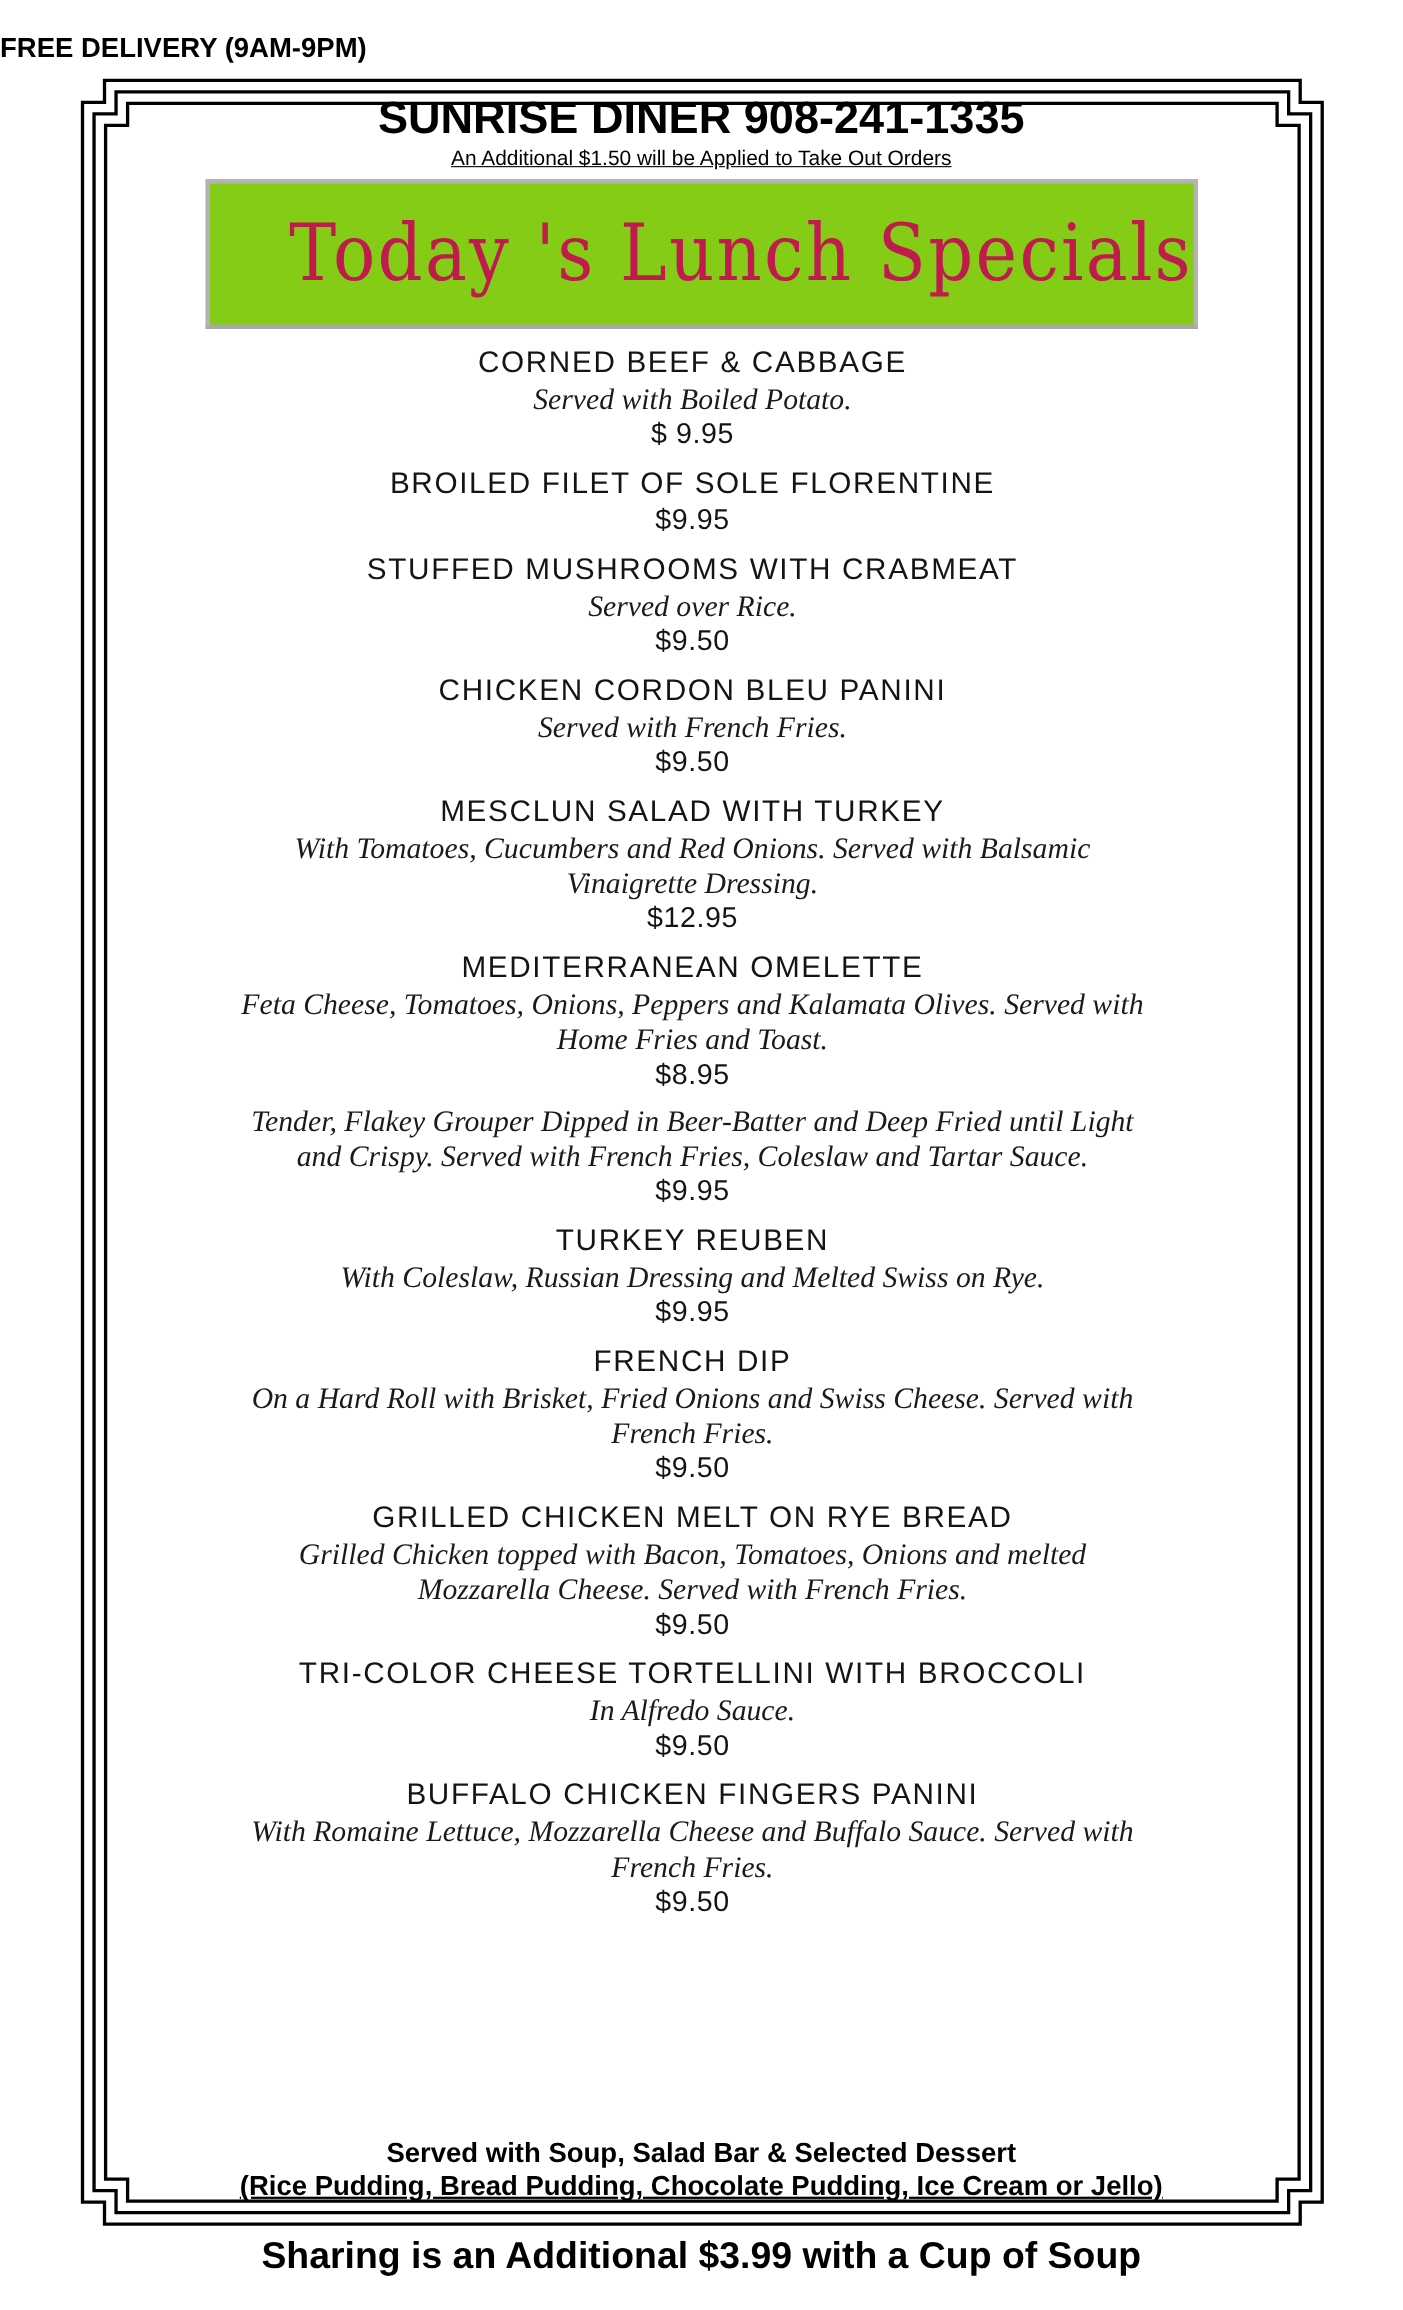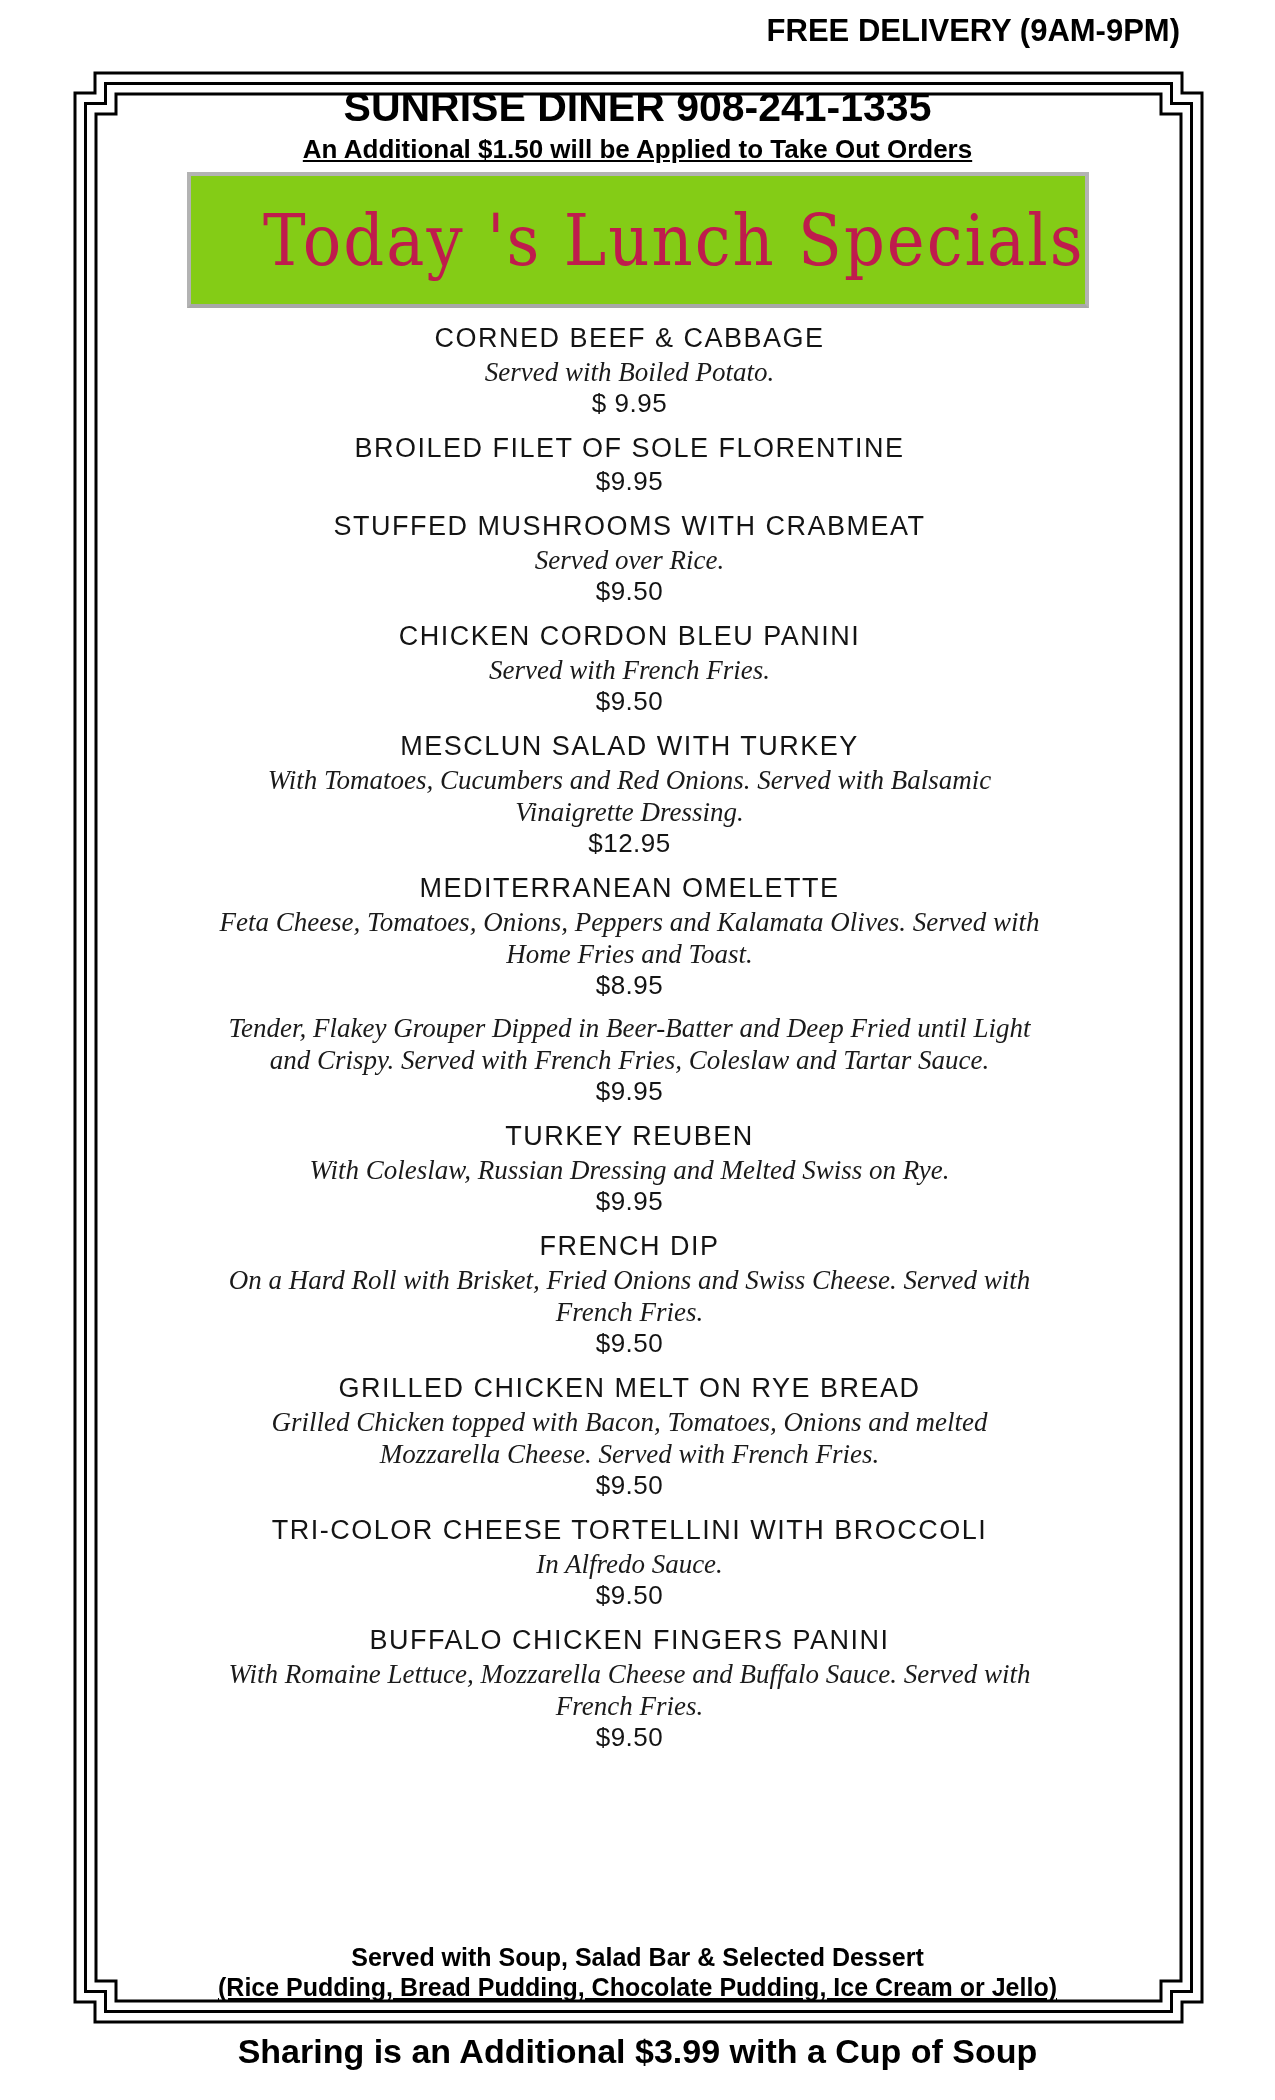--- a/index.html
+++ b/index.html
@@ -3,34 +3,34 @@
 <meta charset="utf-8">
 <style>
   html,body{margin:0;padding:0;background:#ffffff;}
   body{
     width:1275px;height:2100px;position:relative;overflow:hidden;
     font-family:"Liberation Sans",sans-serif;color:#111;
     -webkit-font-smoothing:antialiased;
   }
   
   .free-delivery{
-    position:absolute;top:13px;left:0;width:1180px;text-align:right;
-    font-size:31px;font-weight:bold;letter-spacing:0px;color:#000;
+    position:absolute;top:30px;left:0;width:1180px;text-align:left;
+    font-size:25px;font-weight:bold;letter-spacing:0px;color:#000;
   }
   
   .frame-svg{position:absolute;left:0;top:0;}
   
   .content{
     position:absolute;left:96px;right:96px;top:84px;text-align:center;
   }
   .diner-name{
     font-size:41px;font-weight:bold;color:#000;letter-spacing:0px;line-height:1.15;
   }
   .takeout-note{
-    font-size:26px;font-weight:bold;color:#000;text-decoration:underline;
+    font-size:19px;font-weight:normal;color:#000;text-decoration:underline;
     line-height:1.25;margin-top:2px;
   }
   .title-box{
     width:894px;height:128px;margin:6px auto 0 auto;
     border:4px solid #b3b3b3;border-bottom-color:#a8a8a8;
     background:#84cc16;display:flex;align-items:center;justify-content:flex-end;
   }
   .specials-title{
     font-family:"DejaVu Serif","Liberation Serif",serif;
     font-size:64px;color:var(--accent,#bf1c4d);

